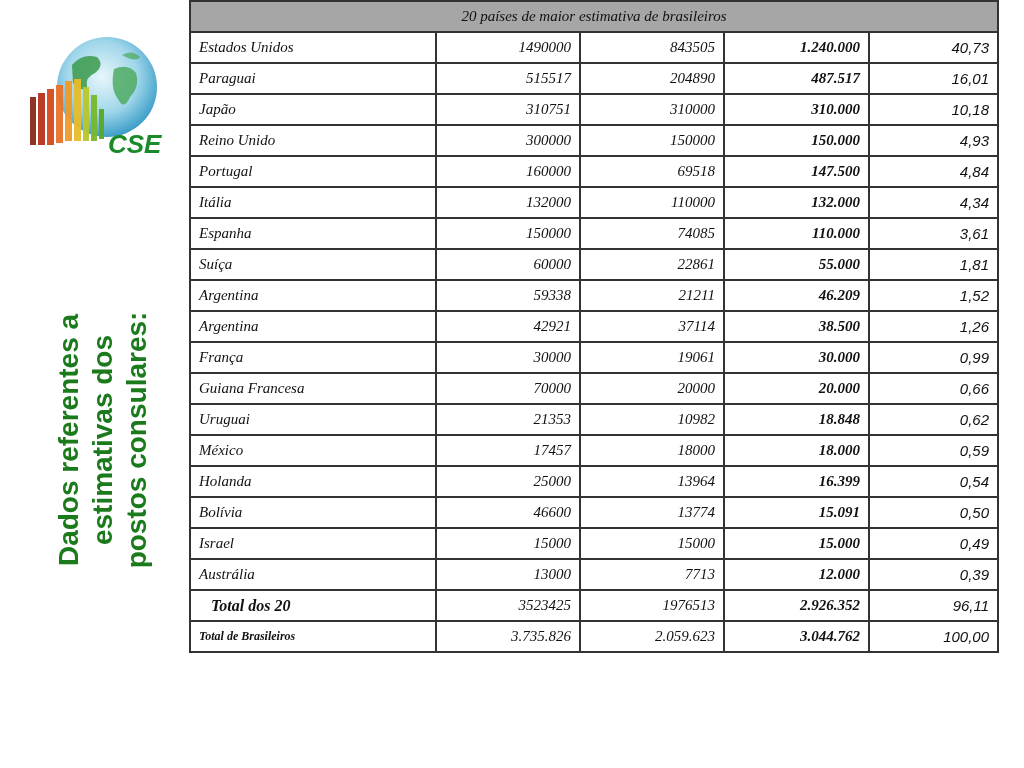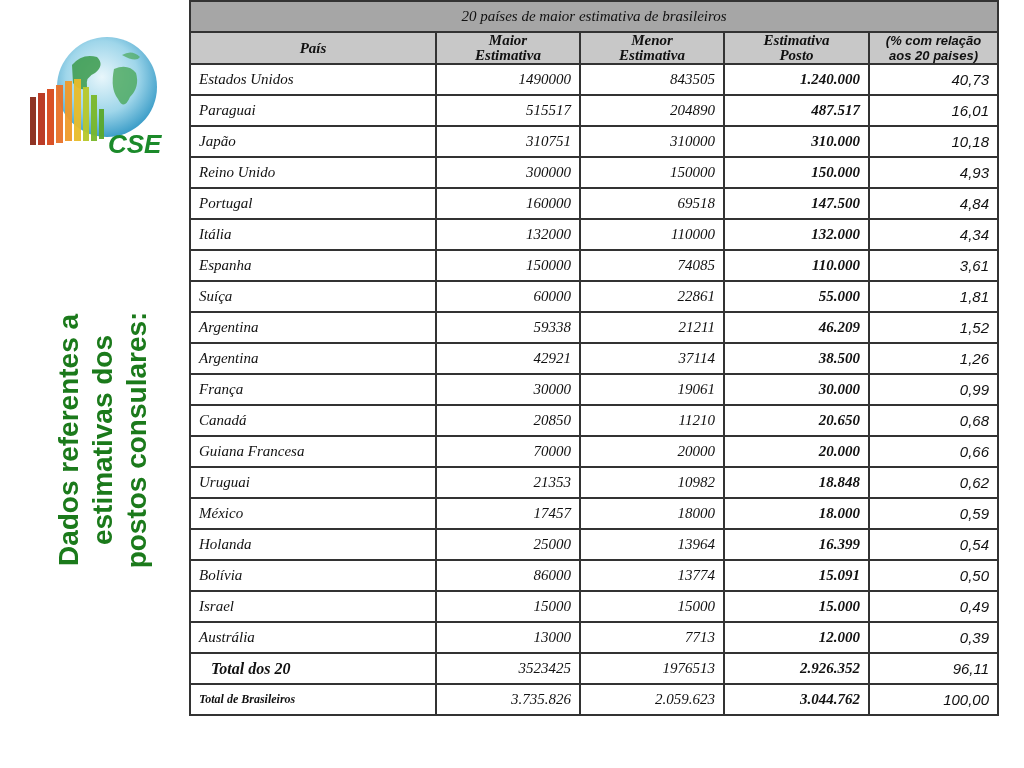--- a/index.html
+++ b/index.html
@@ -73,27 +73,20 @@
     <col style="width:246px">
       <col style="width:144px">
       <col style="width:144px">
       <col style="width:145px">
       <col style="width:129px">
   </colgroup>
   <thead>
     <tr class="title-row">
       <th colspan="5">20 países de maior estimativa de brasileiros</th>
     </tr>
-    <tr class="head-row">
-      <th class="pais">País</th>
-      <th><span>Maior</span><br><span>Estimativa</span></th>
-      <th><span>Menor</span><br><span>Estimativa</span></th>
-      <th><span>Estimativa</span><br><span>Posto</span></th>
-      <th class="pct"><span>(% com relação</span><br><span>aos 20 paises)</span></th>
-    </tr>
   </thead>
   <tbody id="tbody">
       <tr>
         <td class="name">Estados Unidos</td>
         <td class="num">1490000</td>
         <td class="num">843505</td>
         <td class="num bold">1.240.000</td>
         <td class="pct">40,73</td>
       </tr>
       <tr>
@@ -160,27 +153,20 @@
         <td class="pct">1,26</td>
       </tr>
       <tr>
         <td class="name">França</td>
         <td class="num">30000</td>
         <td class="num">19061</td>
         <td class="num bold">30.000</td>
         <td class="pct">0,99</td>
       </tr>
       <tr>
-        <td class="name">Canadá</td>
-        <td class="num">20850</td>
-        <td class="num">11210</td>
-        <td class="num bold">20.650</td>
-        <td class="pct">0,68</td>
-      </tr>
-      <tr>
         <td class="name">Guiana Francesa</td>
         <td class="num">70000</td>
         <td class="num">20000</td>
         <td class="num bold">20.000</td>
         <td class="pct">0,66</td>
       </tr>
       <tr>
         <td class="name">Uruguai</td>
         <td class="num">21353</td>
         <td class="num">10982</td>
@@ -196,21 +182,21 @@
       </tr>
       <tr>
         <td class="name">Holanda</td>
         <td class="num">25000</td>
         <td class="num">13964</td>
         <td class="num bold">16.399</td>
         <td class="pct">0,54</td>
       </tr>
       <tr>
         <td class="name">Bolívia</td>
-        <td class="num">86000</td>
+        <td class="num">46600</td>
         <td class="num">13774</td>
         <td class="num bold">15.091</td>
         <td class="pct">0,50</td>
       </tr>
       <tr>
         <td class="name">Israel</td>
         <td class="num">15000</td>
         <td class="num">15000</td>
         <td class="num bold">15.000</td>
         <td class="pct">0,49</td>

